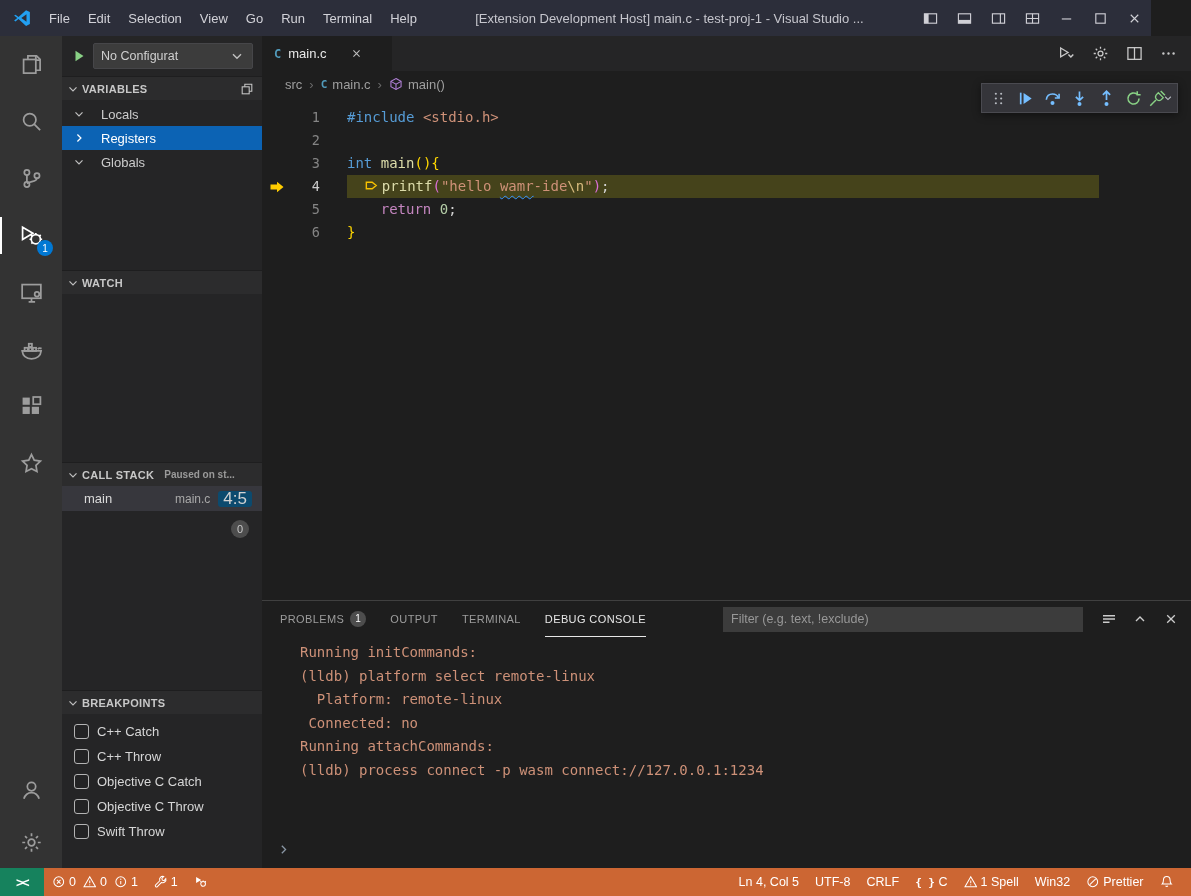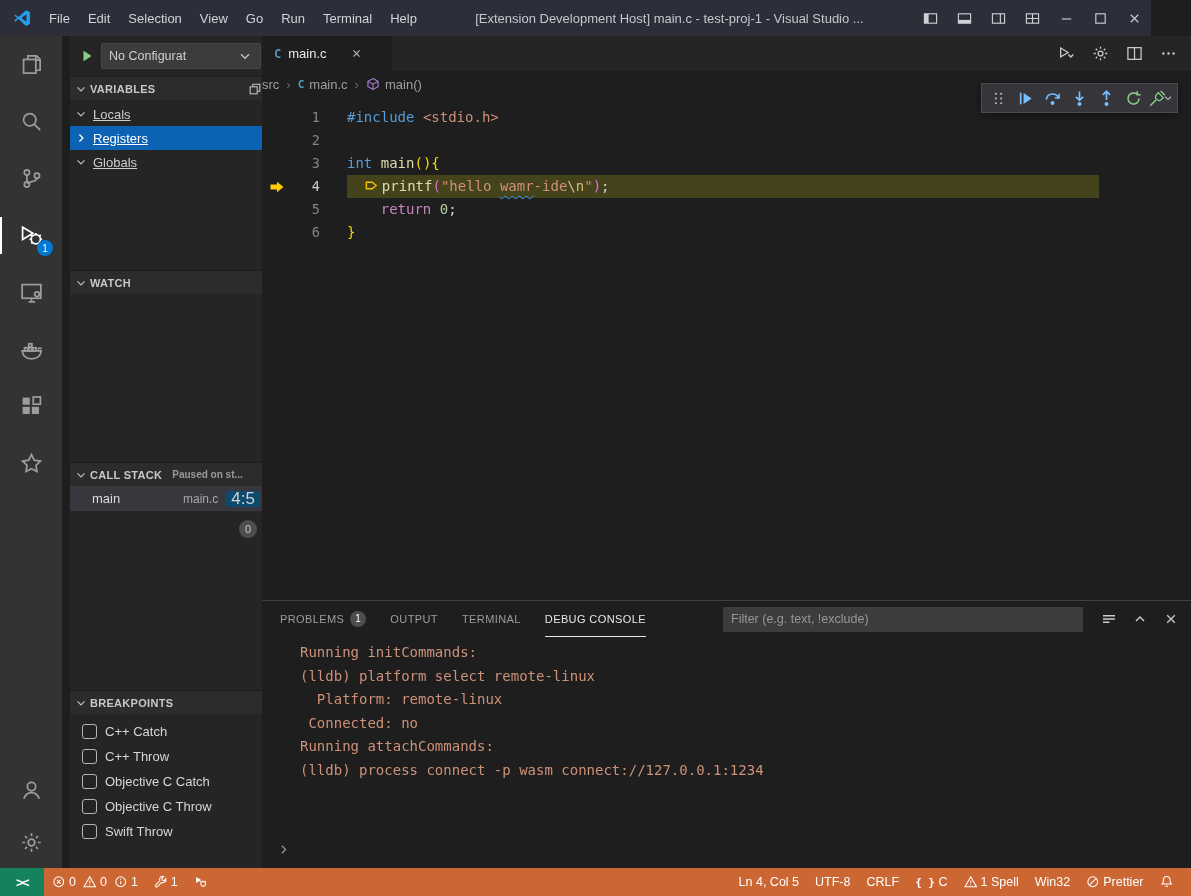--- a/index.html
+++ b/index.html
@@ -23,36 +23,36 @@
   .activitybar{position:absolute;left:0;top:36px;width:62px;height:832px;background:#333333;display:flex;flex-direction:column;}
   .activity-item{height:57px;position:relative;display:flex;align-items:center;justify-content:center;color:#9d9d9d;}
   .ab-bottom{margin-top:auto;}
   .ab-bottom .activity-item{height:52px;}
   .activity-item .icon svg{width:23px;height:23px;}
   .activity-item.active{color:#ffffff;}
   .activity-item.active::before{content:"";position:absolute;left:0;top:10px;bottom:10px;width:2px;background:#ffffff;}
   .activity-badge{position:absolute;right:9px;bottom:8px;min-width:16px;height:16px;border-radius:50%;background:var(--activity-badge,#0078d4);font-size:10px;display:flex;align-items:center;justify-content:center;color:#fff;}
 
   
-  .sidebar{position:absolute;left:70px;top:36px;width:200px;height:832px;background:#252526;overflow:hidden;display:flex;flex-direction:column;}
+  .sidebar{position:absolute;left:62px;top:36px;width:200px;height:832px;background:#252526;overflow:hidden;display:flex;flex-direction:column;}
   .debug-controls{height:40px;flex:none;display:flex;align-items:center;gap:6px;padding:0 9px;}
   .debug-controls .icon svg{width:16px;height:16px;}
   .config-select{flex:1;height:26px;background:#3c3c3c;border:1px solid #464649;border-radius:2px;display:flex;align-items:center;justify-content:space-between;padding:0 7px;font-size:12.5px;color:#d0d0d0;}
   .section-header{height:24px;flex:none;display:flex;align-items:center;gap:2px;padding:0 8px 0 4px;background:#2c2c2d;border-top:1px solid #1e1e1f;font-size:11px;font-weight:bold;color:#c8c8c8;}
   .chev{color:#c0c0c0;}
   .chev svg{width:14px;height:14px;}
   .sh-title{letter-spacing:.3px;}
   .sh-desc{margin-left:8px;font-size:10px;font-weight:bold;color:#9a9a9a;white-space:nowrap;overflow:hidden;text-overflow:ellipsis;}
   .sh-action{margin-left:auto;color:#c8c8c8;}
   .sh-action svg{width:14px;height:14px;}
   .variables-content{height:170px;flex:none;padding-top:2px;}
   .watch-content{height:168px;flex:none;}
   .callstack-content{height:204px;flex:none;}
   .breakpoints-content{flex:1;overflow:hidden;padding-top:5px;}
-  .tree-row{height:24px;display:flex;align-items:center;gap:5px;padding-left:4px;font-size:13px;color:#cccccc;text-decoration:underline;}
+  .tree-row{height:24px;display:flex;align-items:center;gap:15px;padding-left:10px;font-size:13px;color:#cccccc;}
   .tree-row.selected{background:var(--selection-blue,#0c63b4);color:#ffffff;}
   .tree-row.selected .chev{color:#fff;}
   .tree-label{white-space:nowrap;}
   .frame-row{height:25px;display:flex;align-items:center;gap:8px;padding:0 10px 0 22px;background:#37373d;font-size:13px;}
   .frame-name{color:#dadada;}
   .frame-file{margin-left:auto;color:#a8a8a8;font-size:12px;}
   .frame-pos{background:#0c4a6e;border-radius:3px;padding:0 5px;height:16px;line-height:16px;font-size:17px;color:#d2d2d2;}
   .cs-badge-row{display:flex;justify-content:flex-end;padding:9px 13px;}
   .cs-badge{width:18px;height:18px;border-radius:50%;background:#4d4d4d;color:#c8c8c8;font-size:11px;display:flex;align-items:center;justify-content:center;}
   .bp-row{height:25px;display:flex;align-items:center;gap:8px;padding-left:12px;font-size:13px;color:#d6d6d6;}
@@ -60,21 +60,21 @@
 
   
   .editor{position:absolute;left:262px;top:36px;width:929px;height:564px;background:#1e1e1e;}
   .tab-bar{height:35px;background:#252526;display:flex;align-items:stretch;}
   .tab{display:flex;align-items:center;gap:7px;padding:0 12px;background:#1e1e1e;color:#e9e9e9;font-size:13px;min-width:130px;}
   .cletter{color:#519aba;font-weight:bold;font-size:12px;font-family:"DejaVu Sans Mono",monospace;}
   .tab-close{margin-left:16px;color:#c0c0c0;}
   .tab-close svg{width:13px;height:13px;}
   .editor-actions{margin-left:auto;display:flex;align-items:center;gap:17px;padding-right:14px;color:#c9c9c9;}
   .editor-actions .icon svg{width:17px;height:17px;}
-  .breadcrumbs{height:26px;display:flex;align-items:center;gap:7px;padding-left:0;font-size:13px;color:#9f9f9f;}
+  .breadcrumbs{height:26px;display:flex;align-items:center;gap:7px;padding-left:23px;font-size:13px;color:#9f9f9f;}
   .bc-item{display:inline-flex;align-items:center;gap:5px;}
   .bc-item .cletter{font-size:11px;}
   .bc-sep{color:#6a6a6a;}
   .bc-ic svg{width:14px;height:14px;}
   .bc-item .icon[data-name="symbol-cube-icon"]{color:#b180d7;}
   .code-area{font-family:"DejaVu Sans Mono",monospace;font-size:14px;line-height:23px;padding-top:9px;color:#d4d4d4;}
   .code-line{display:flex;height:23px;align-items:center;}
   .glyph{width:30px;flex:none;display:flex;align-items:center;justify-content:center;}
   .glyph svg{width:16px;height:16px;}
   .lnum{width:28px;flex:none;text-align:right;color:#858585;font-size:13.5px;}

